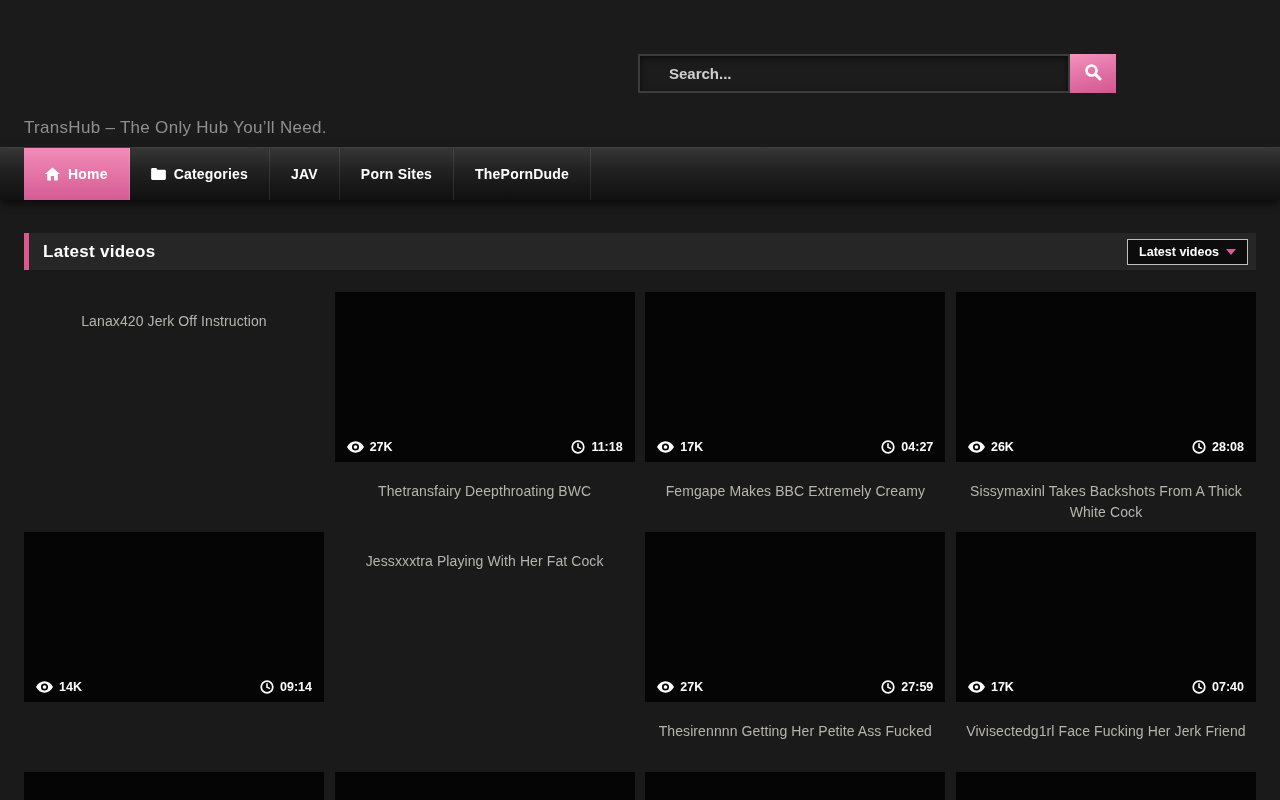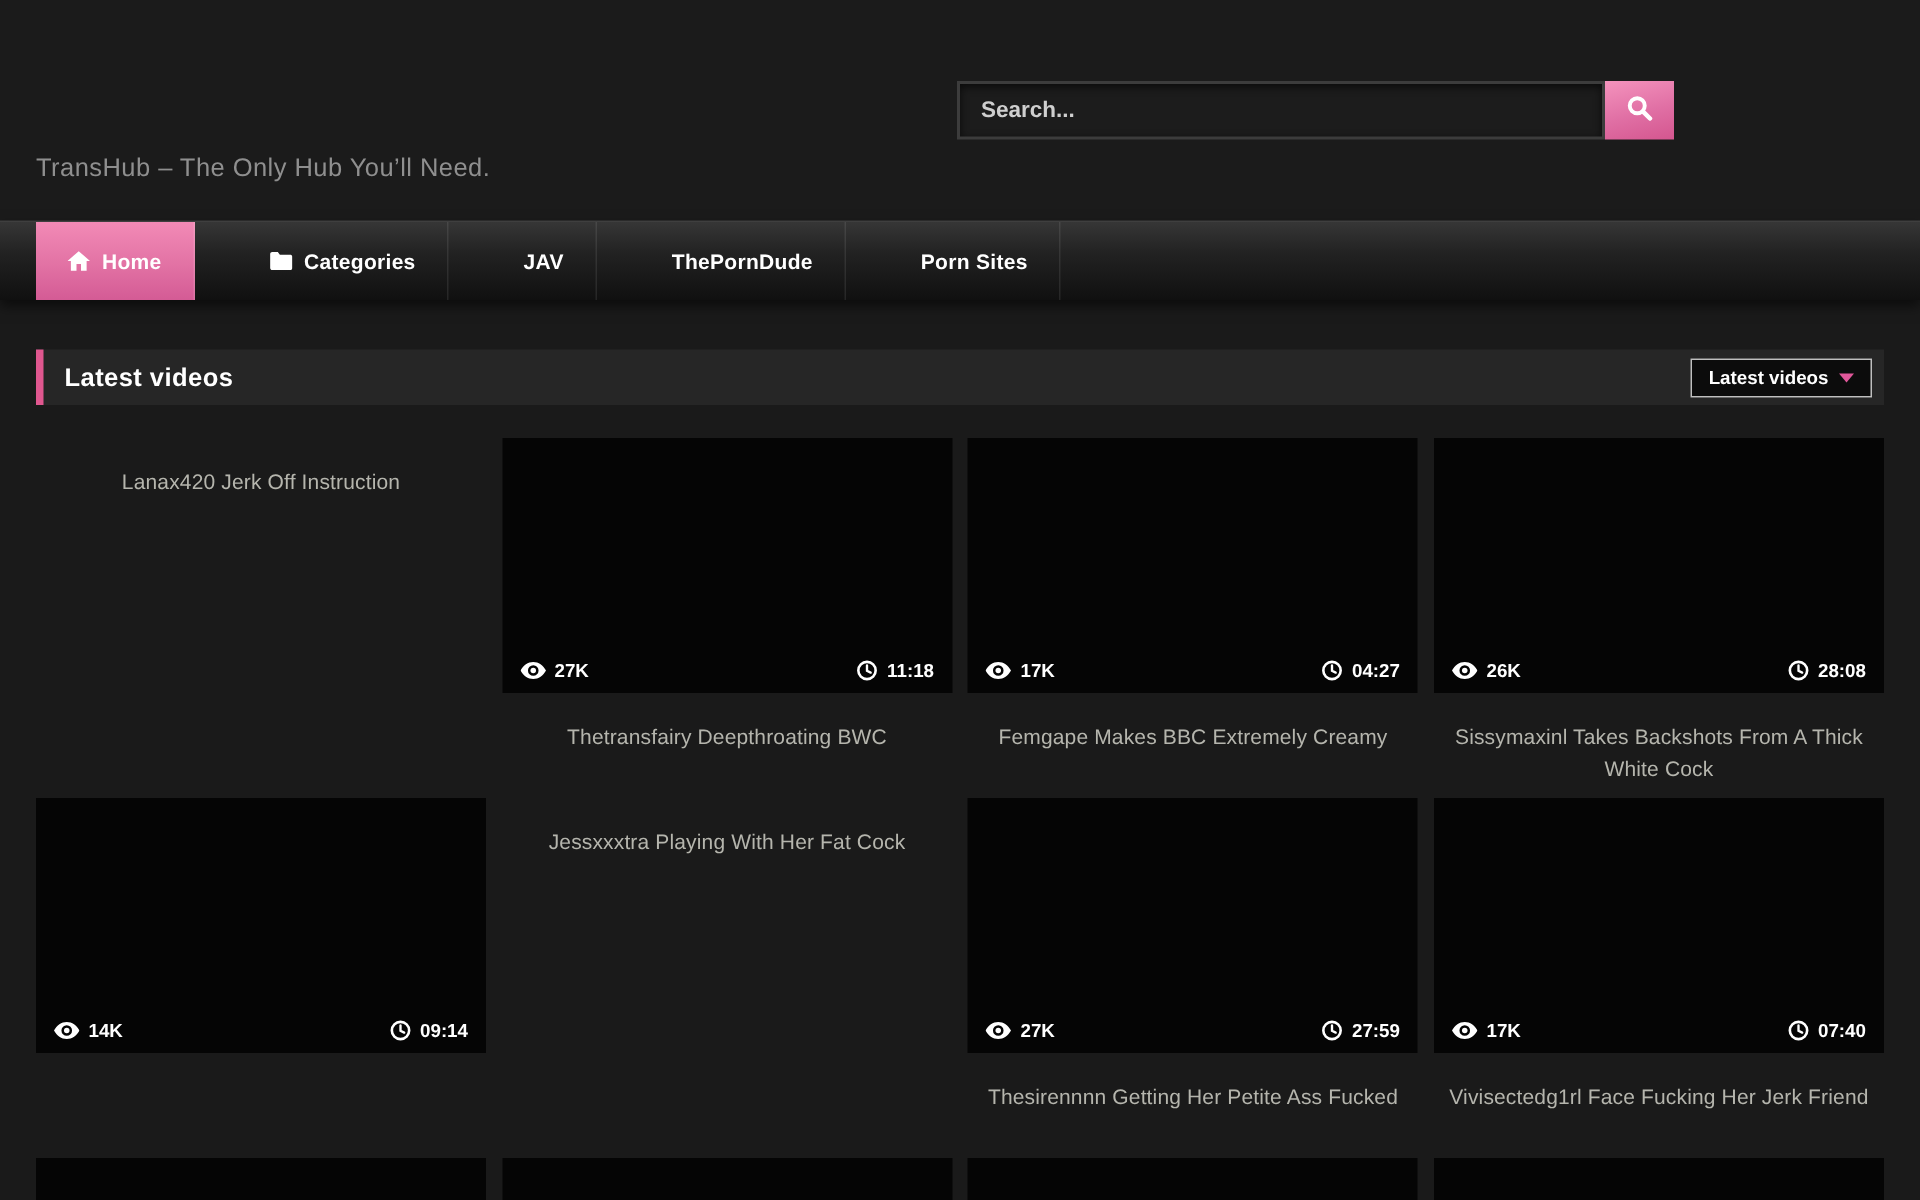--- a/index.html
+++ b/index.html
@@ -11,41 +11,41 @@
   }
 
   
   .header { position:relative; height:147px; background:#1b1b1b; }
   .search-form {
     position:absolute; left:638px; top:54px; display:flex; align-items:stretch; height:39px;
   }
   .search-input {
     width:432px; height:39px; background:#1c1c1c; border:2px solid #3c3c3c;
     box-shadow:inset 0 2px 6px rgba(0,0,0,.65);
-    color:#e8e8e8; font-size:15px; font-weight:bold; padding:0 14px;
+    color:#e8e8e8; font-size:15px; font-weight:bold; padding:0 29px;
     font-family:"Liberation Sans", sans-serif; outline:none;
   }
   .search-input::placeholder { color:#cfcfcf; opacity:1; }
   .search-btn {
     width:46px; height:39px; border:none; cursor:pointer;
     background:linear-gradient(160deg,#f493bd 0%,#e briefly 50%,#d4568f 100%);
     background:linear-gradient(165deg,#f493bd 0%,#e06fa4 55%,#d4568f 100%);
     display:flex; align-items:center; justify-content:center;
   }
-  .tagline { position:absolute; left:24px; top:102px; font-size:17px; color:#8f8f8f; letter-spacing:.3px; }
+  .tagline { position:absolute; left:24px; top:118px; font-size:17px; color:#8f8f8f; letter-spacing:.3px; }
 
   
   .nav {
     height:53px; width:100%;
     background:linear-gradient(#363636 0%, #222 40%, #101010 100%);
     border-top:1px solid #3f3f3f;
     box-shadow:0 4px 8px rgba(0,0,0,.55);
     position:relative; z-index:2;
   }
-  .nav-inner { display:flex; height:100%; margin-left:24px;gap:29px; }
+  .nav-inner { display:flex; height:100%; margin-left:24px; }
   .nav-item {
     display:flex; align-items:center; gap:8px; height:100%;
     padding:0 21px; color:#fff; font-size:14px; font-weight:bold;
     border-right:1px solid rgba(255,255,255,.09); cursor:pointer; letter-spacing:.2px;
   }
   .nav-item .nav-icon { display:flex; align-items:center; }
   .nav-item.active {
     background:linear-gradient(#f28ab6 0%, #e셔 50%, #d45b95 100%);
     background:linear-gradient(#f28ab6 0%, #e272a4 55%, #d45b95 100%);
     border-right:1px solid rgba(255,255,255,.15);
@@ -135,26 +135,26 @@
     <span>Categories</span>
   </div>
 
   <div class="nav-item">
 
     <span>JAV</span>
   </div>
 
   <div class="nav-item">
 
+    <span>Porn Sites</span>
+  </div>
+
+  <div class="nav-item">
+
     <span>ThePornDude</span>
-  </div>
-
-  <div class="nav-item">
-
-    <span>Porn Sites</span>
   </div>
 </div>
   </div>
 
   <div class="main">
     <div class="section-header">
       <div class="section-title">Latest videos</div>
       <button class="sort-dropdown">
         <span>Latest videos</span>
         <span class="caret-down"></span>

